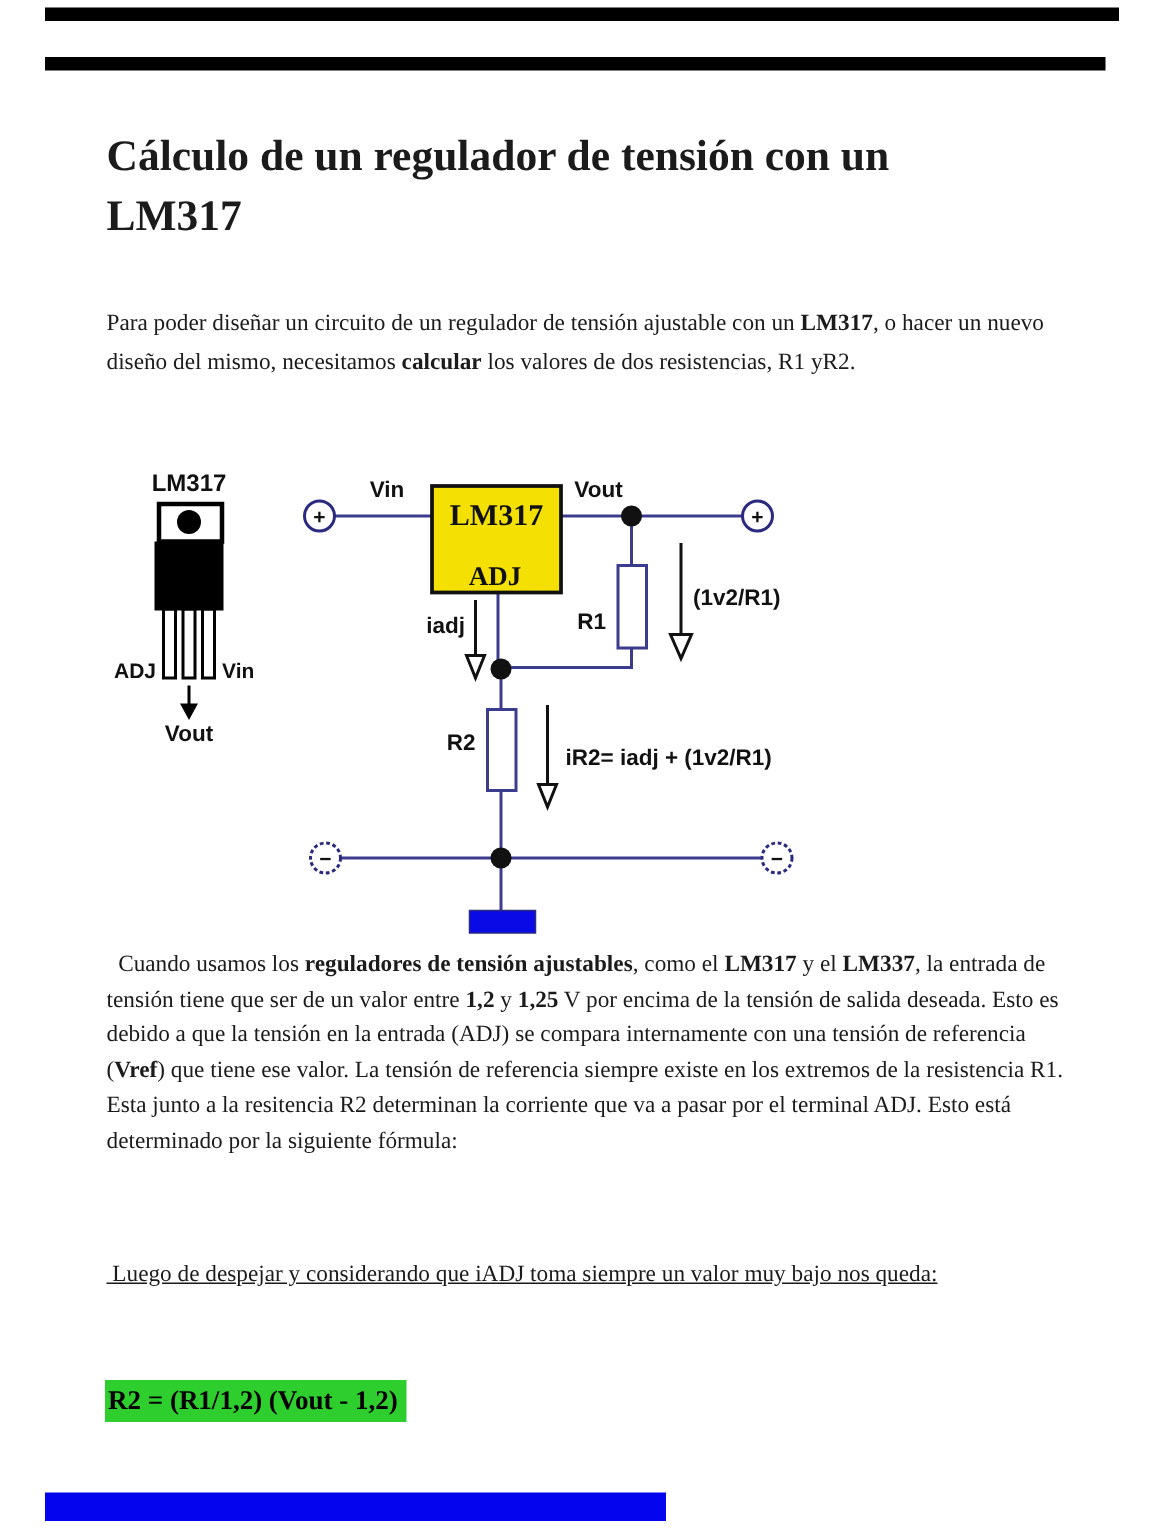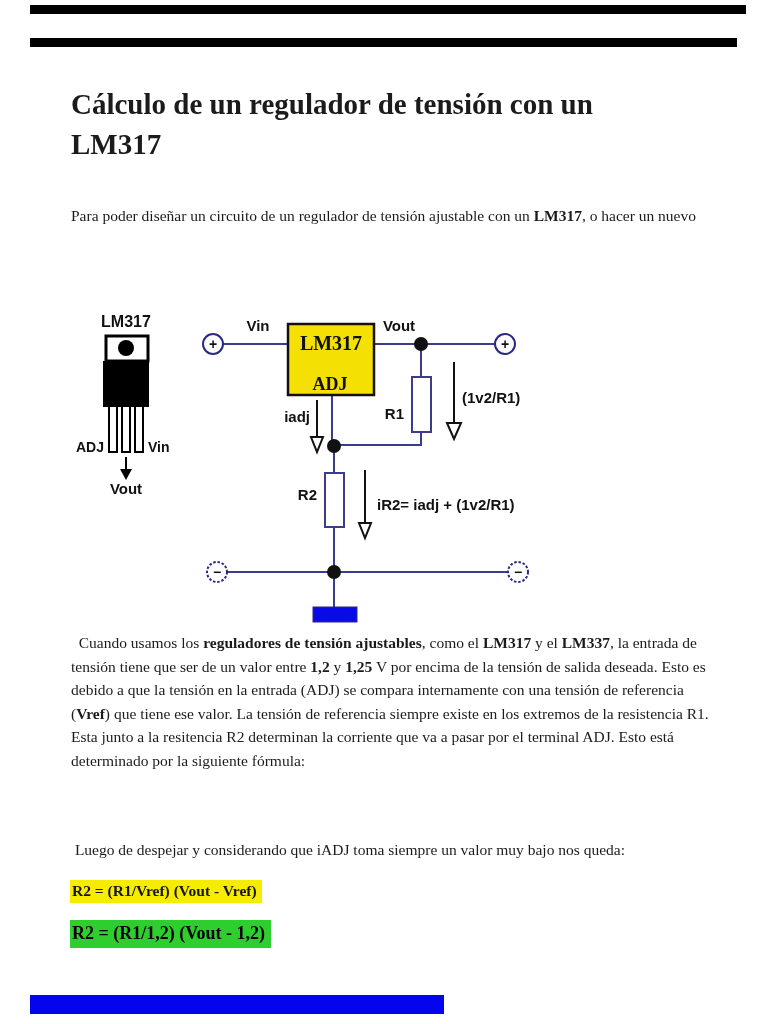--- a/index.html
+++ b/index.html
@@ -7,41 +7,41 @@
         font-family:"Liberation Serif",serif;color:#1b1b1b;}
   .abs{position:absolute;}
   .b{font-weight:bold;}
   .bar{position:absolute;background:#000000;}
   .bar-blue{position:absolute;background:#0404ee;}
   .title{left:71px;top:84px;width:620px;font-size:29px;font-weight:bold;line-height:40px;}
   .para{font-size:15.5px;white-space:pre-wrap;margin-top:19px;}
   .p1{left:71px;top:184px;width:680px;line-height:26px;}
   .p2{left:71px;top:612px;width:690px;line-height:23.5px;}
   .formula-main{left:71px;top:796px;font-size:15.5px;font-weight:bold;white-space:pre;}
-  .note{left:71px;top:841px;font-size:15.5px;white-space:pre;}
+  .note{left:71px;top:841px;font-size:15.5px;white-space:pre;text-decoration:underline;}
   .hl{font-weight:bold;white-space:pre;display:inline-block;}
   .hl-yellow{left:70px;top:880px;background:#f6ec00;font-size:15.5px;padding:2px 5px 3px 2px;color:#151515;}
   .hl-green{left:70px;top:920px;background:#2fce2f;font-size:18px;padding:3px 6px 4px 2px;color:#000000;}
   svg text{font-family:"Liberation Sans",sans-serif;font-weight:bold;fill:#111111;}
   svg .serif{font-family:"Liberation Serif",serif;}
 </style>
 </head>
 <body>
 
 <div class="page">
 
   <div class="bar" style="left:30px;top:5px;width:716px;height:9px;"></div>
   <div class="bar" style="left:30px;top:38px;width:707px;height:9px;"></div>
 
   <div class="abs title">
       <div><span>Cálculo de un regulador de tensión con un</span></div>
       <div><span>LM317</span></div>
     </div>
 
-  <div class="abs para p1"><div><span>Para poder diseñar un circuito de un regulador de tensión ajustable con un </span><span class="b">LM317</span><span>, o hacer un nuevo</span></div></div>
+  <div class="abs para p1"><div><span>Para poder diseñar un circuito de un regulador de tensión ajustable con un </span><span class="b">LM317</span><span>, o hacer un nuevo</span></div><div><span>diseño del mismo, necesitamos </span><span class="b">calcular</span><span> los valores de dos resistencias, R1 yR2.</span></div></div>
 
   <svg class="abs" style="left:0;top:0;" width="768" height="1024" viewBox="0 0 768 1024">
 
     <g>
       <text x="126" y="327" font-size="16" text-anchor="middle">LM317</text>
       <rect x="106" y="336" width="42" height="25" fill="#ffffff" stroke="#000000" stroke-width="3"></rect>
       <circle cx="126" cy="348" r="8" fill="#000000"></circle>
       <rect x="109" y="406" width="8" height="46" fill="#ffffff" stroke="#000000" stroke-width="2"></rect>
       <rect x="122" y="406" width="8" height="46" fill="#ffffff" stroke="#000000" stroke-width="2"></rect>
       <rect x="135" y="406" width="8" height="46" fill="#ffffff" stroke="#000000" stroke-width="2"></rect>
@@ -104,17 +104,16 @@
     <text x="518" y="577" font-size="14" text-anchor="middle" fill="#2a2a80">−</text>
     <circle cx="334" cy="572" r="7" fill="#111111"></circle>
     <rect x="313" y="607" width="44" height="15" stroke="#2a2a80" stroke-width="1" fill="#0a0ae6"></rect>
   </svg>
 
   <div class="abs para p2"><div><span>  Cuando usamos los </span><span class="b">reguladores de tensión ajustables</span><span>, como el </span><span class="b">LM317</span><span> y el </span><span class="b">LM337</span><span>, la entrada de</span></div><div><span>tensión tiene que ser de un valor entre </span><span class="b">1,2</span><span> y </span><span class="b">1,25</span><span> V por encima de la tensión de salida deseada. Esto es</span></div><div><span>debido a que la tensión en la entrada (ADJ) se compara internamente con una tensión de referencia</span></div><div><span>(</span><span class="b">Vref</span><span>) que tiene ese valor. La tensión de referencia siempre existe en los extremos de la resistencia R1.</span></div><div><span>Esta junto a la resitencia R2 determinan la corriente que va a pasar por el terminal ADJ. Esto está</span></div><div><span>determinado por la siguiente fórmula:</span></div></div>
 
 
   <div class="abs note"> Luego de despejar y considerando que iADJ toma siempre un valor muy bajo nos queda:</div>
 
-  <div class="abs hl hl-yellow">R2 = (R1/Vref) (Vout - Vref)</div>
   <div class="abs hl hl-green">R2 = (R1/1,2) (Vout - 1,2)</div>
 
   <div class="bar-blue" style="left:30px;top:995px;width:414px;height:19px;"></div>
 </div>
 
 </body></html>

